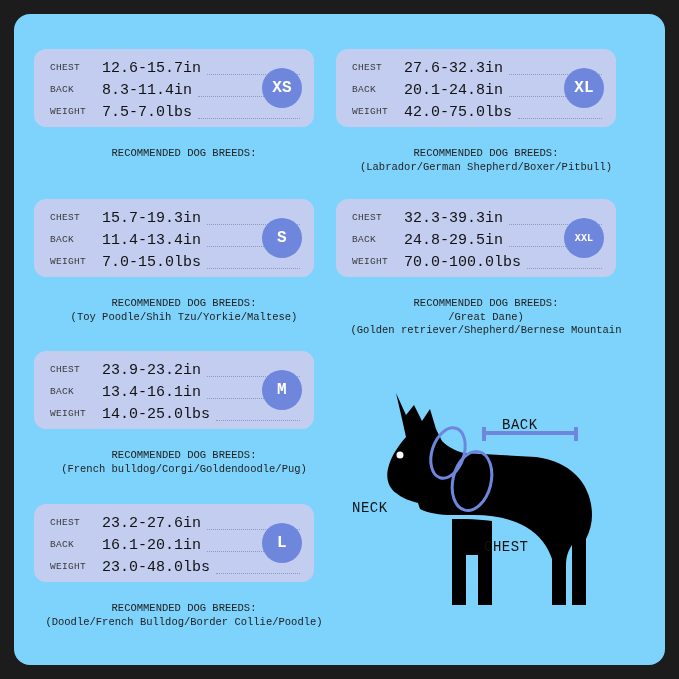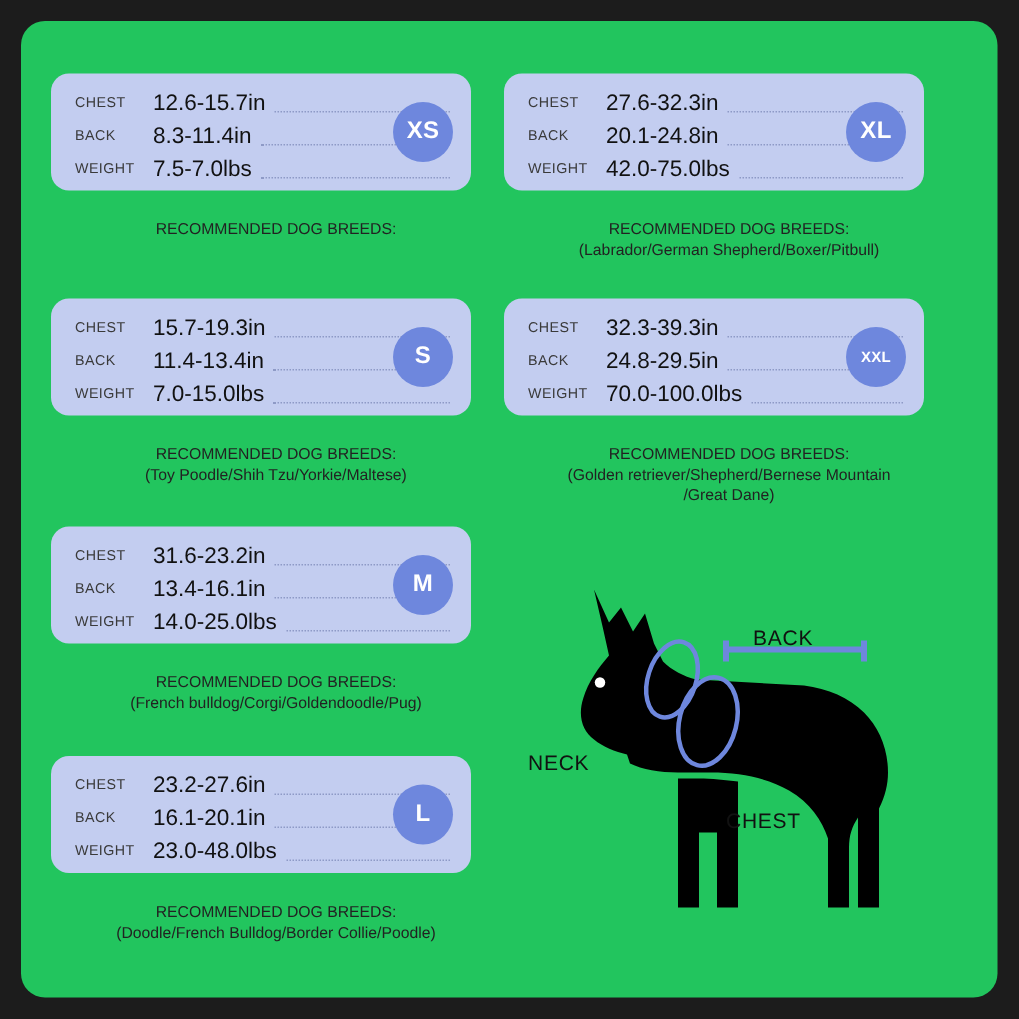--- a/index.html
+++ b/index.html
@@ -18,23 +18,24 @@
     width: 679px;
     height: 679px;
     background: #1c1c1c;
     box-sizing: border-box;
     padding: 14px;
   }
   #canvas {
     position: relative;
     width: 651px;
     height: 651px;
-    background: #22c55e;
+    background: #7dd3fc;
     border-radius: 16px;
     overflow: hidden;
+    font-family: Liberation Mono, monospace;
   }
 
   .size-block {
     position: absolute;
     width: 300px;
   }
   .card {
     position: relative;
     background: #c3cdf0;
     border-radius: 12px;
@@ -172,21 +173,21 @@
       <div class="breeds">
         <span class="t1">RECOMMENDED DOG BREEDS:</span>
         <span class="t2">(Toy Poodle/Shih Tzu/Yorkie/Maltese)</span>
       </div>
     </div>
 
     <div class="size-block" style="left:20px; top:337px;">
       <div class="card wide">
         <div class="row">
           <span class="lbl">CHEST</span>
-          <span class="val">31.6-23.2in</span>
+          <span class="val">23.9-23.2in</span>
           <span class="dots"></span>
         </div>
         <div class="row">
           <span class="lbl">BACK</span>
           <span class="val">13.4-16.1in</span>
           <span class="dots"></span>
         </div>
         <div class="row">
           <span class="lbl">WEIGHT</span>
           <span class="val">14.0-25.0lbs</span>
@@ -264,22 +265,22 @@
         </div>
         <div class="row">
           <span class="lbl">WEIGHT</span>
           <span class="val">70.0-100.0lbs</span>
           <span class="dots"></span>
         </div>
         <div class="badge small-text">XXL</div>
       </div>
       <div class="breeds">
         <span class="t1">RECOMMENDED DOG BREEDS:</span>
+        <span class="t2">/Great Dane)</span>
         <span class="t2">(Golden retriever/Shepherd/Bernese Mountain</span>
-        <span class="t2">/Great Dane)</span>
       </div>
     </div>
 
     <div id="dog-area">
       <svg id="dog-svg" width="300" height="280" viewBox="0 0 300 280">
         <path fill="#000000" d="
           M52,34
           L58,60
           L62,78
           C55,86 48,96 45,106

